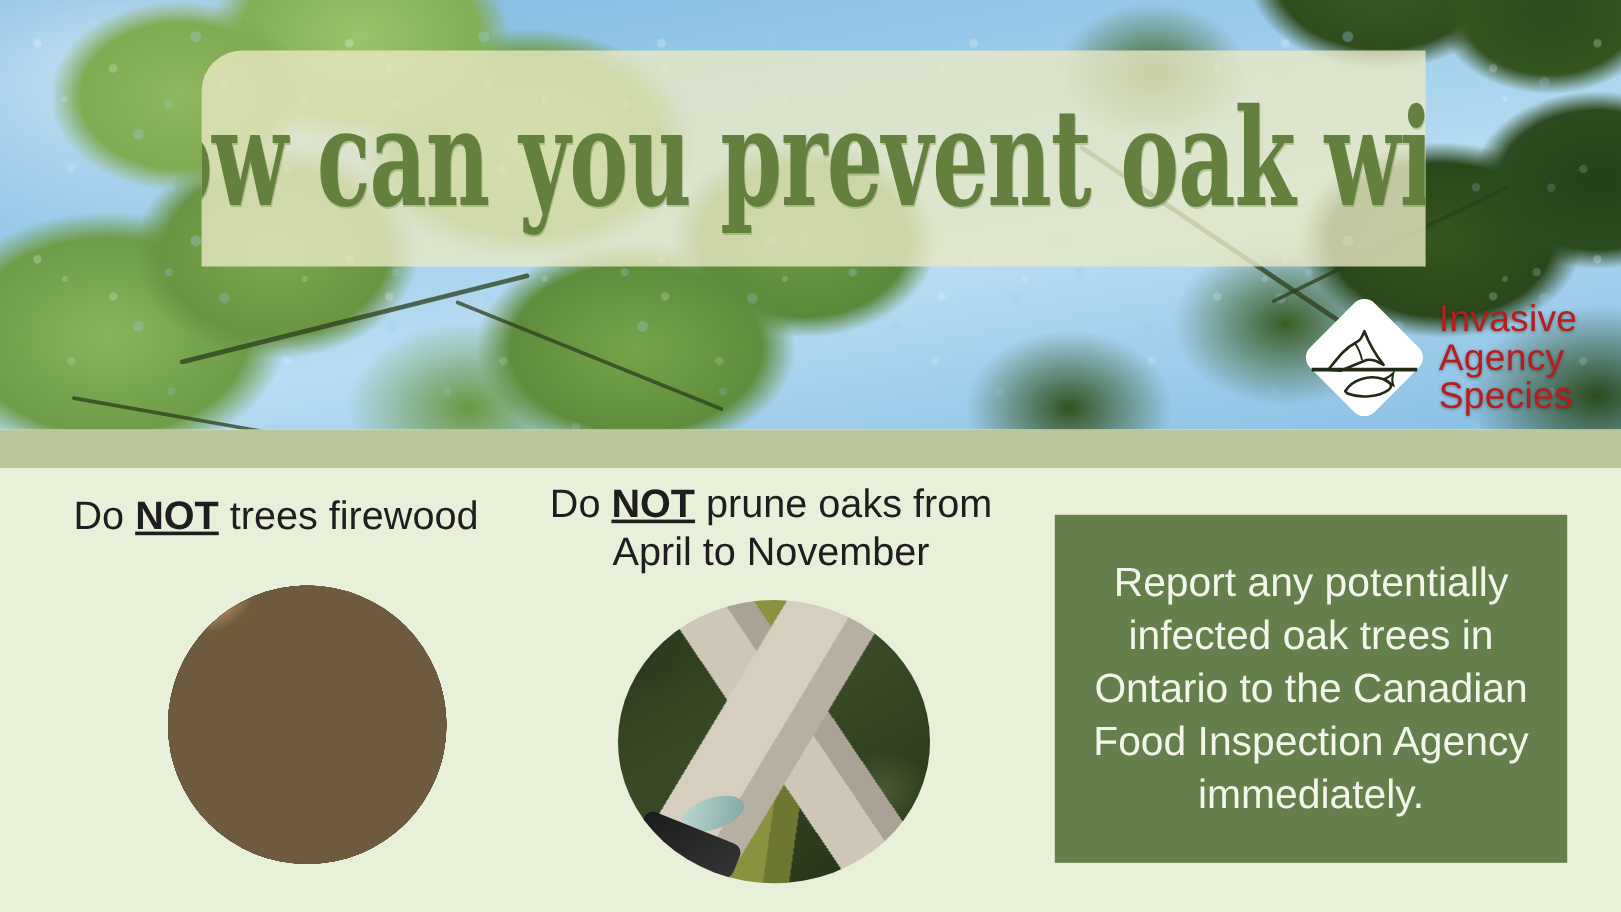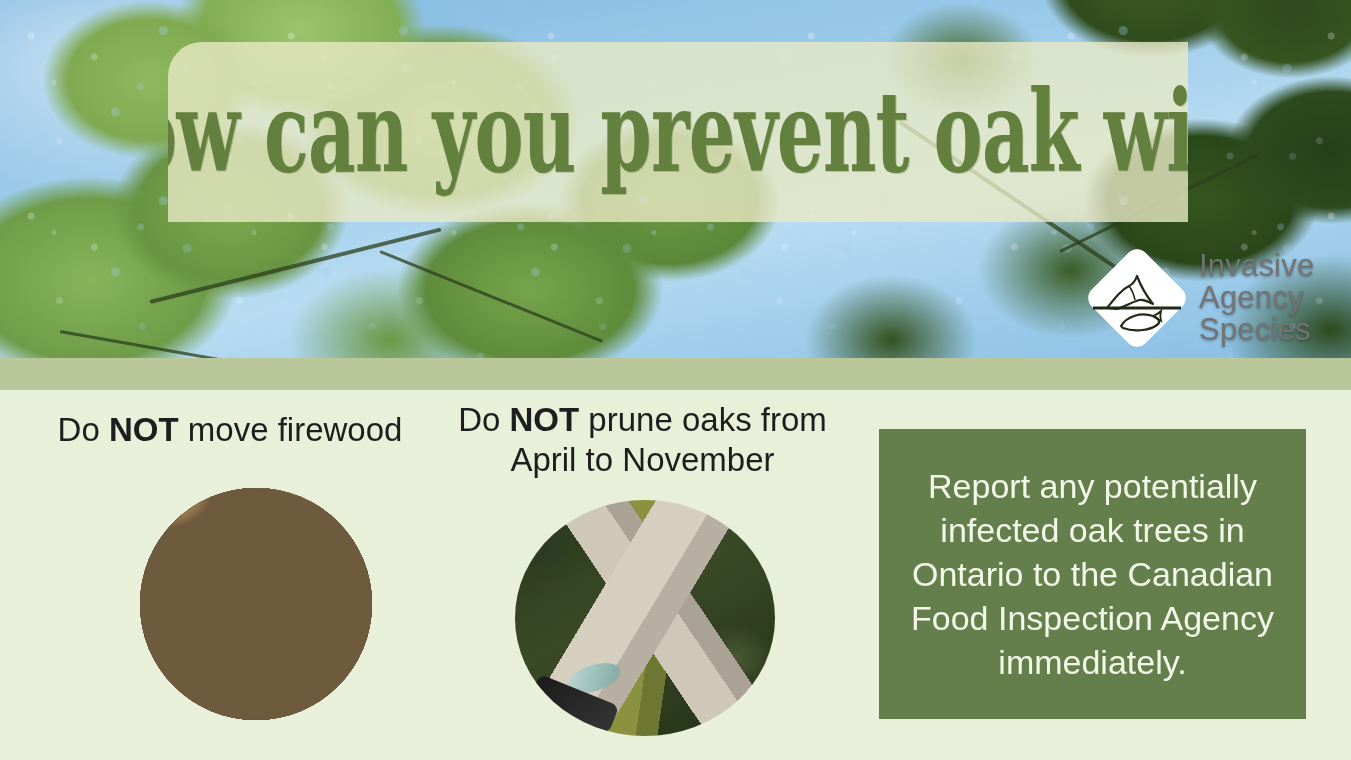--- a/index.html
+++ b/index.html
@@ -80,32 +80,32 @@
     color:#63803F;
     transform:scaleX(0.80) scaleY(1.22);
     transform-origin:center center;
     white-space:nowrap;
     text-shadow:1px 1px 0 rgba(99,128,63,.35);
   }
 
   
   .logo{position:absolute;left:1085px;top:244px;width:262px;height:108px;display:flex;align-items:center;gap:10px;}
   .logo-mark{width:104px;height:104px;flex:0 0 104px;position:relative;}
-  .logo-words{color:#737373;font-size:31px;line-height:1.03;font-weight:400;letter-spacing:.2px;text-shadow:0 1px 3px rgba(0,0,0,.35);}
+  .logo-words{color:#b91c1c;font-size:31px;line-height:1.03;font-weight:400;letter-spacing:.2px;text-shadow:0 1px 3px rgba(0,0,0,.35);}
 
   
   .sage-band{position:absolute;left:0;top:358px;width:1351px;height:32px;background:#BAC79B;}
 
   
   .body-area{position:absolute;left:0;top:390px;width:1351px;height:370px;background:#E9F0D9;}
 
   .caption{
     position:absolute;color:#1E1E1E;font-size:33px;line-height:1.22;font-weight:400;
   }
-  .caption b{font-weight:700;}
+  .caption b{font-weight:700;text-decoration:underline;}
   #cap-firewood{left:20px;top:410px;width:420px;text-align:center;}
   #cap-prune{left:430px;top:400px;width:425px;text-align:center;}
 
   
   .circle{position:absolute;border-radius:50%;overflow:hidden;}
   #photo-firewood{left:140px;top:488px;width:232px;height:232px;}
   #photo-shears{left:515px;top:500px;width:260px;height:236px;}
 
   .wood-fill{
     position:absolute;inset:-20%;
@@ -196,21 +196,21 @@
       <div>Agency</div>
       <div>Species</div>
     </div>
   </div>
 
   <div class="sage-band"></div>
 
   <div class="body-area"></div>
 
   <div class="caption" id="cap-firewood">
-    <span>Do </span><b>NOT</b><span> move firewood</span>
+    <span>Do </span><b>NOT</b><span> trees firewood</span>
   </div>
 
   <div class="caption" id="cap-prune">
     <span>Do </span><b>NOT</b><span> prune oaks from April to November</span>
   </div>
 
   <div class="circle" id="photo-firewood">
     <div class="wood-fill"></div>
   </div>
 

